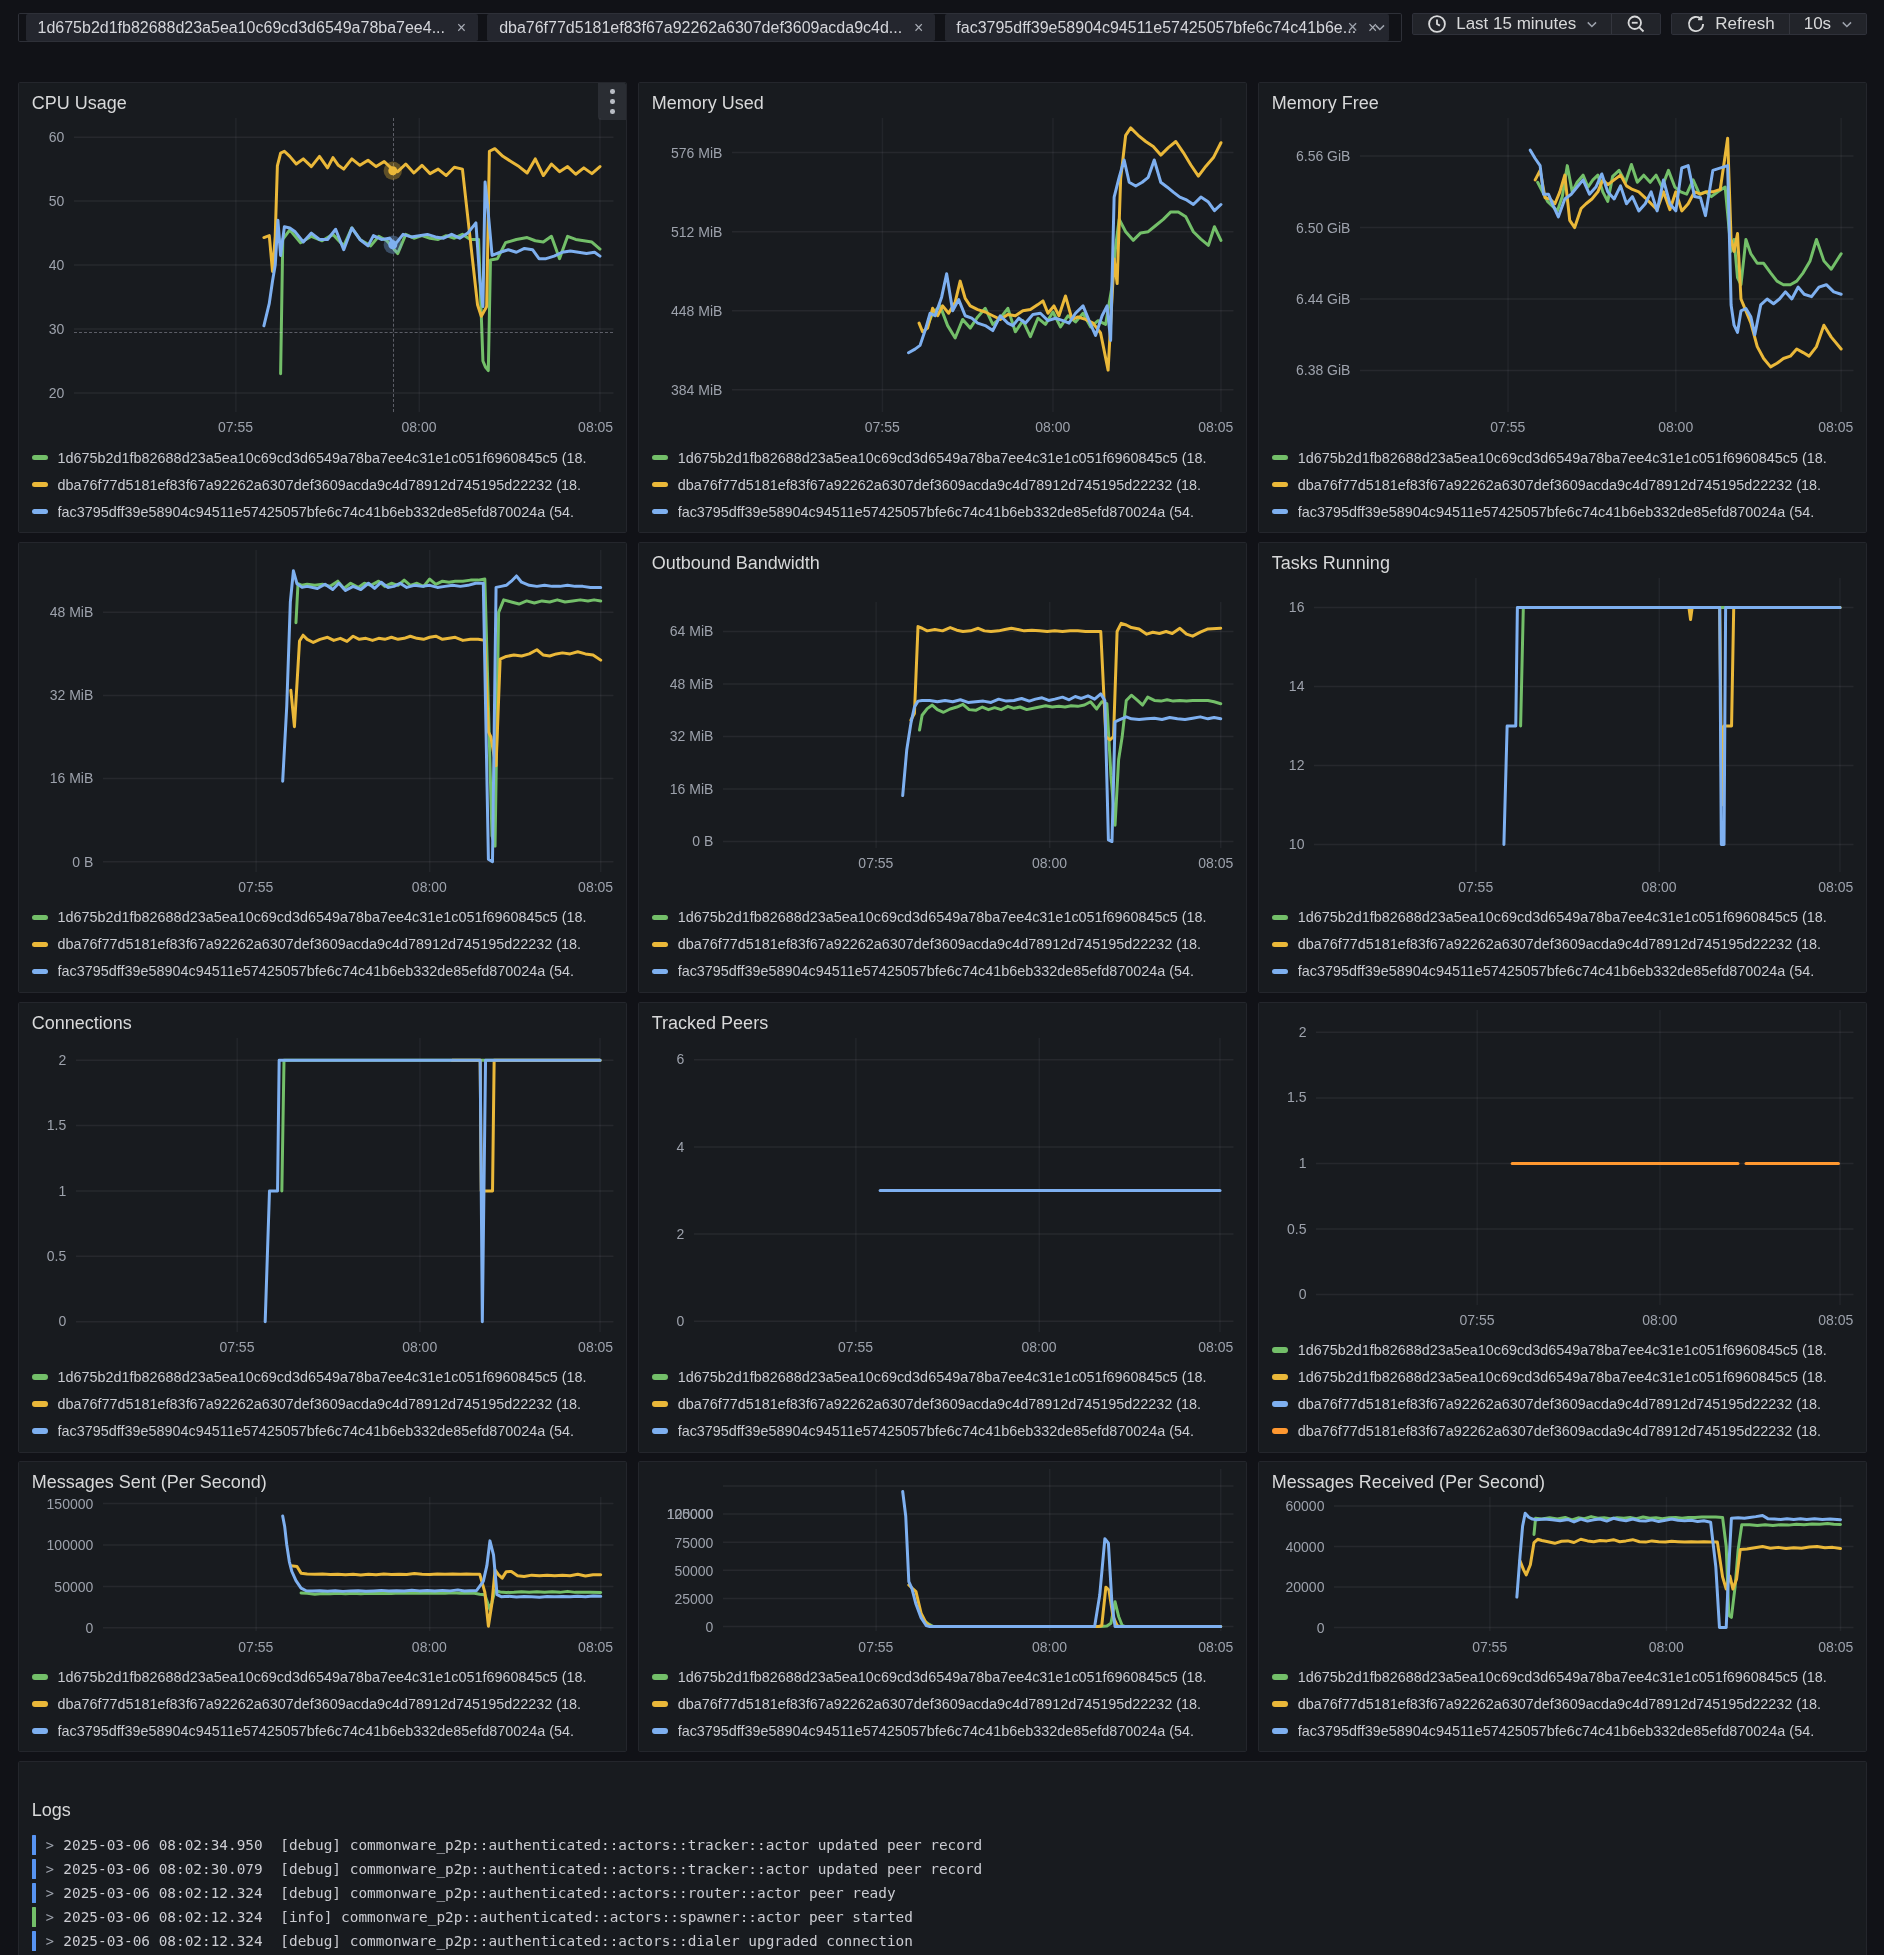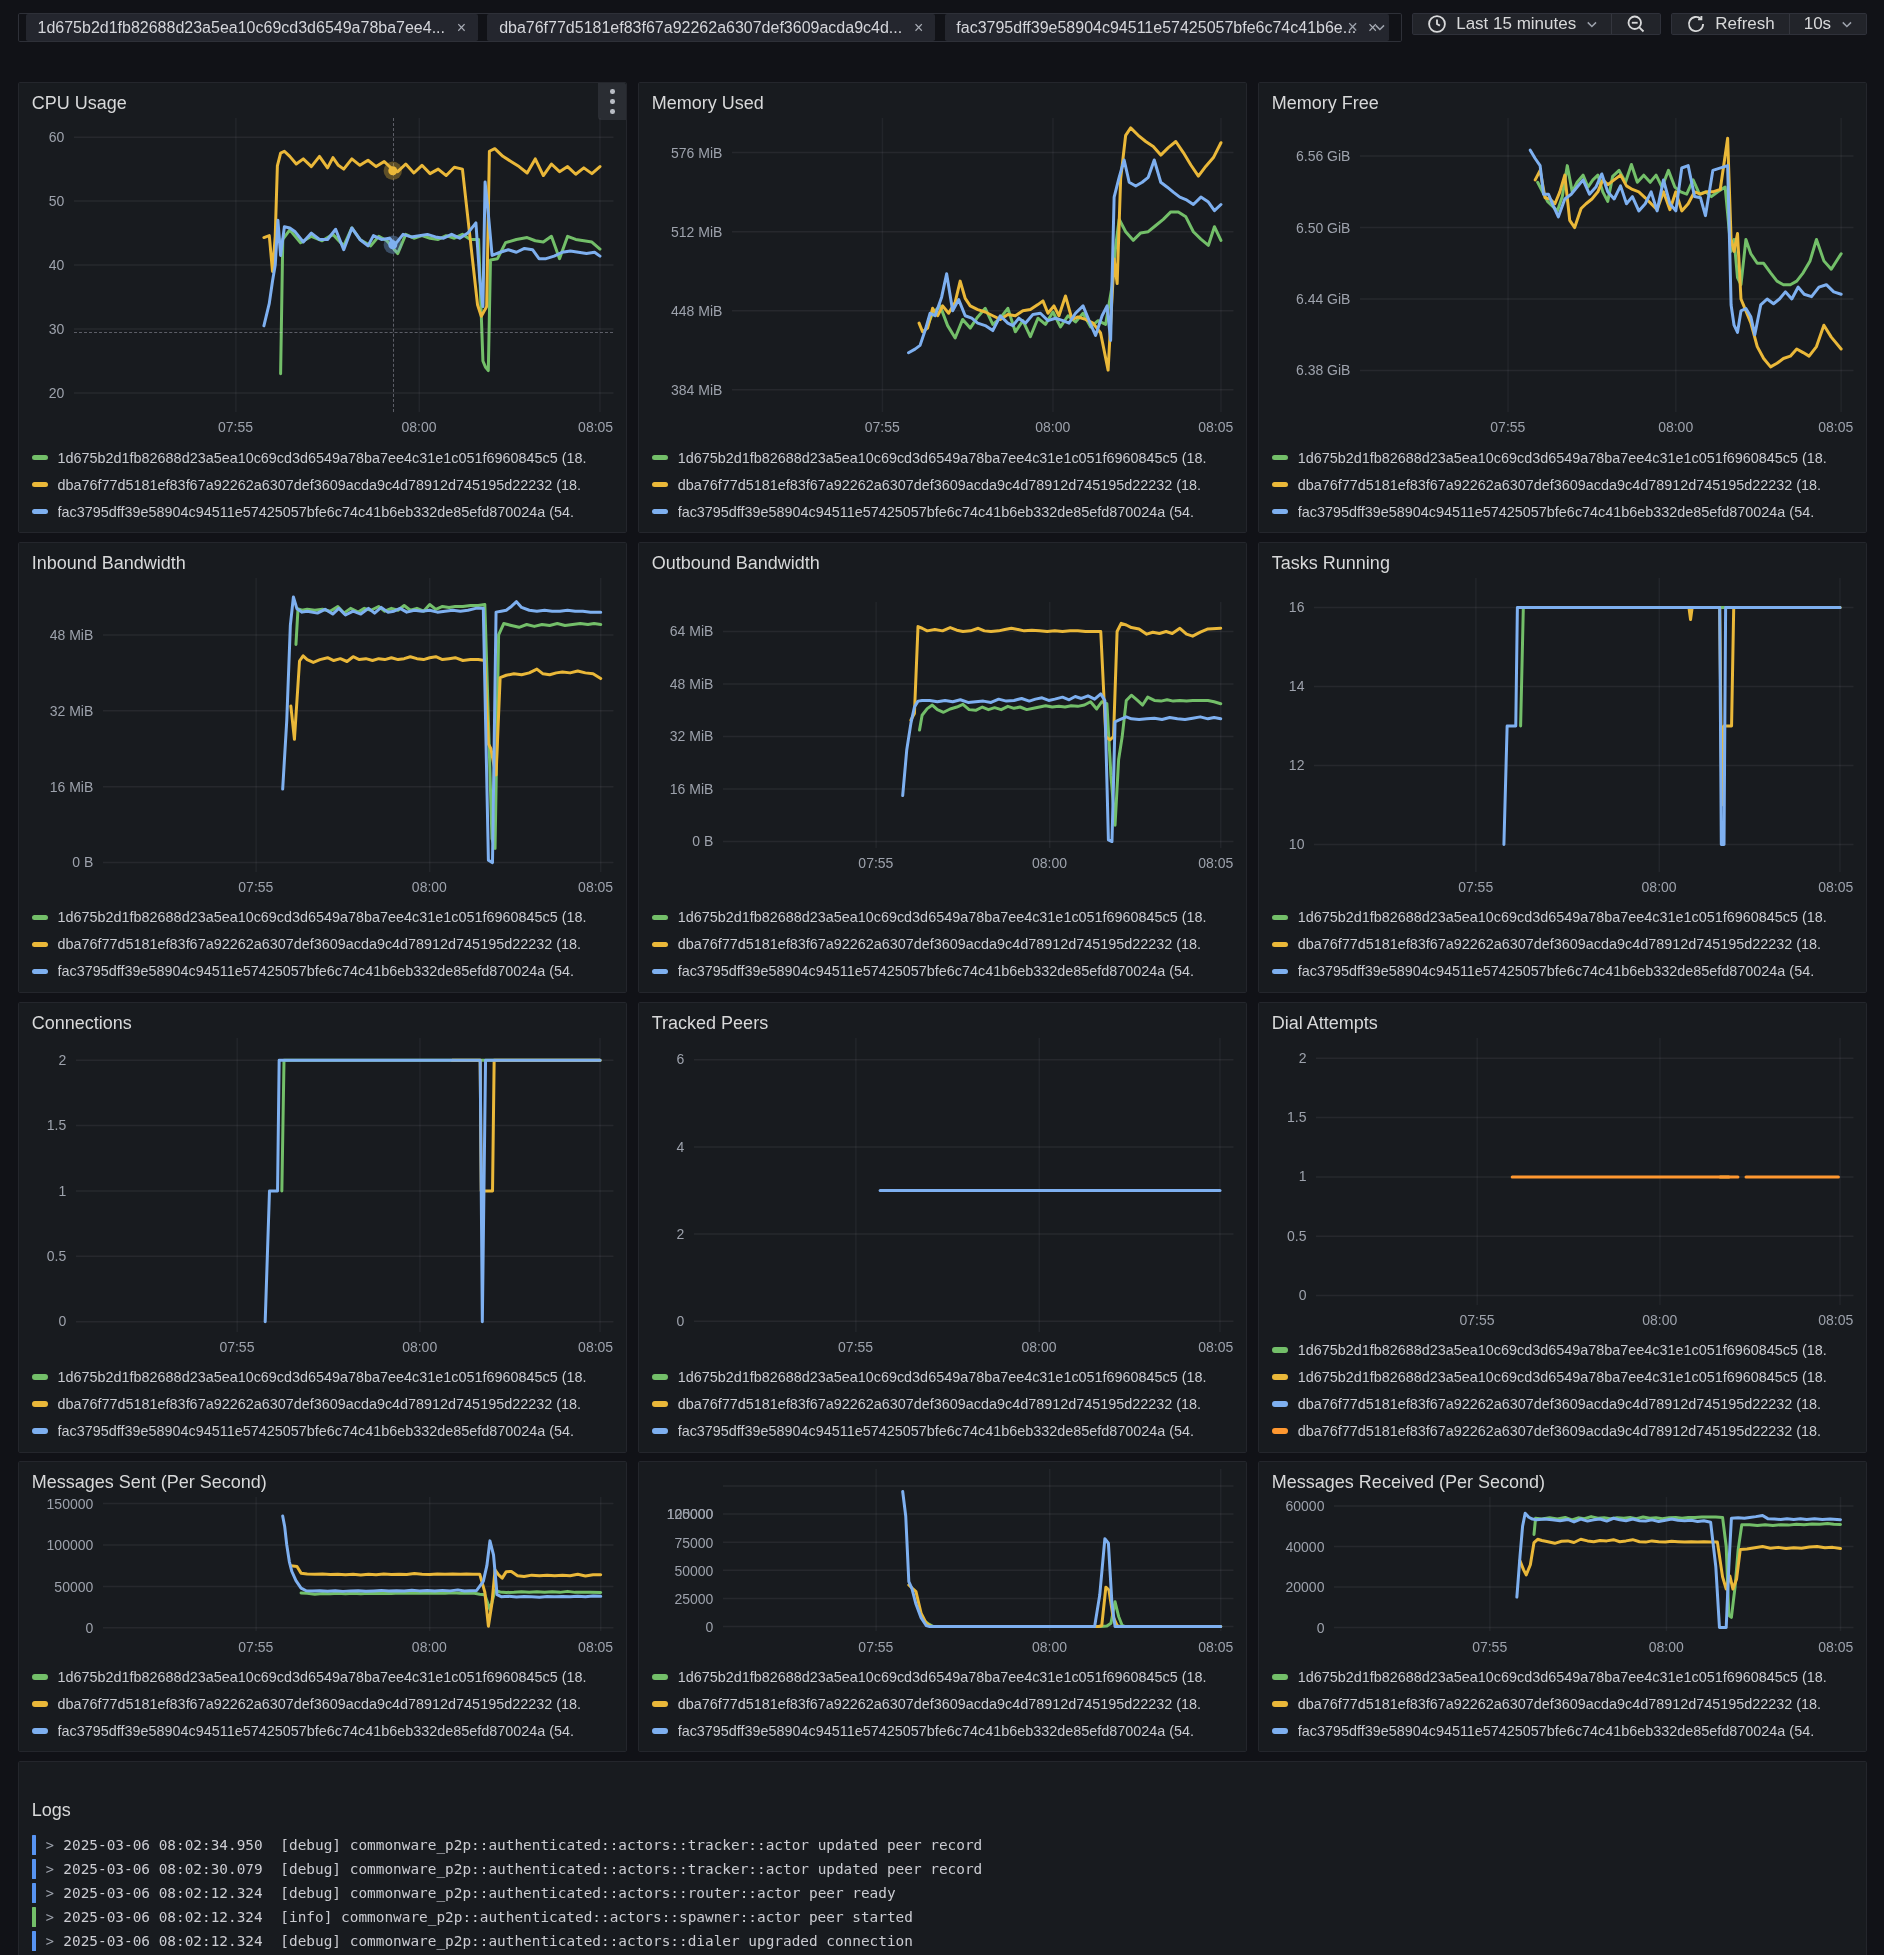--- a/index.html
+++ b/index.html
@@ -262,21 +262,20 @@
           <span class="lswatch" style="background: rgb(234, 184, 57);"></span>
           <span class="llabel">dba76f77d5181ef83f67a92262a6307def3609acda9c4d78912d745195d22232 (18.</span>
         </div>
         <div class="lrow">
           <span class="lswatch" style="background: rgb(126, 176, 240);"></span>
           <span class="llabel">fac3795dff39e58904c94511e57425057bfe6c74c41b6eb332de85efd870024a (54.</span>
         </div>
       </div>
     </section>
     <section class="panel" style="height: 451px;">
-      <h2 class="ptitle">Inbound Bandwidth</h2>
       <div class="chart" style="grid-template-columns: 71px 1fr;">
         <div class="yaxis">
           <span style="top: 96.7742%;">0 B</span>
           <span style="top: 70.9677%;">16 MiB</span>
           <span style="top: 45.1613%;">32 MiB</span>
           <span style="top: 19.3548%;">48 MiB</span>
         </div>
         <div class="plot">
           <svg viewBox="0 0 1000 1000" preserveAspectRatio="none">
             <line x1="0" x2="1000" y1="967.741935483871" y2="967.741935483871" stroke="rgba(204,204,220,0.08)" vector-effect="non-scaling-stroke" stroke-width="1.5"></line>
@@ -484,21 +483,20 @@
           <span class="lswatch" style="background: rgb(234, 184, 57);"></span>
           <span class="llabel">dba76f77d5181ef83f67a92262a6307def3609acda9c4d78912d745195d22232 (18.</span>
         </div>
         <div class="lrow">
           <span class="lswatch" style="background: rgb(126, 176, 240);"></span>
           <span class="llabel">fac3795dff39e58904c94511e57425057bfe6c74c41b6eb332de85efd870024a (54.</span>
         </div>
       </div>
     </section>
     <section class="panel" style="height: 451px;">
-      <h2 class="ptitle">Dial Attempts</h2>
       <div class="chart" style="grid-template-columns: 44px 1fr;">
         <div class="yaxis">
           <span style="top: 96.4444%;">0</span>
           <span style="top: 74.2222%;">0.5</span>
           <span style="top: 52%;">1</span>
           <span style="top: 29.7778%;">1.5</span>
           <span style="top: 7.55556%;">2</span>
         </div>
         <div class="plot">
           <svg viewBox="0 0 1000 1000" preserveAspectRatio="none">

